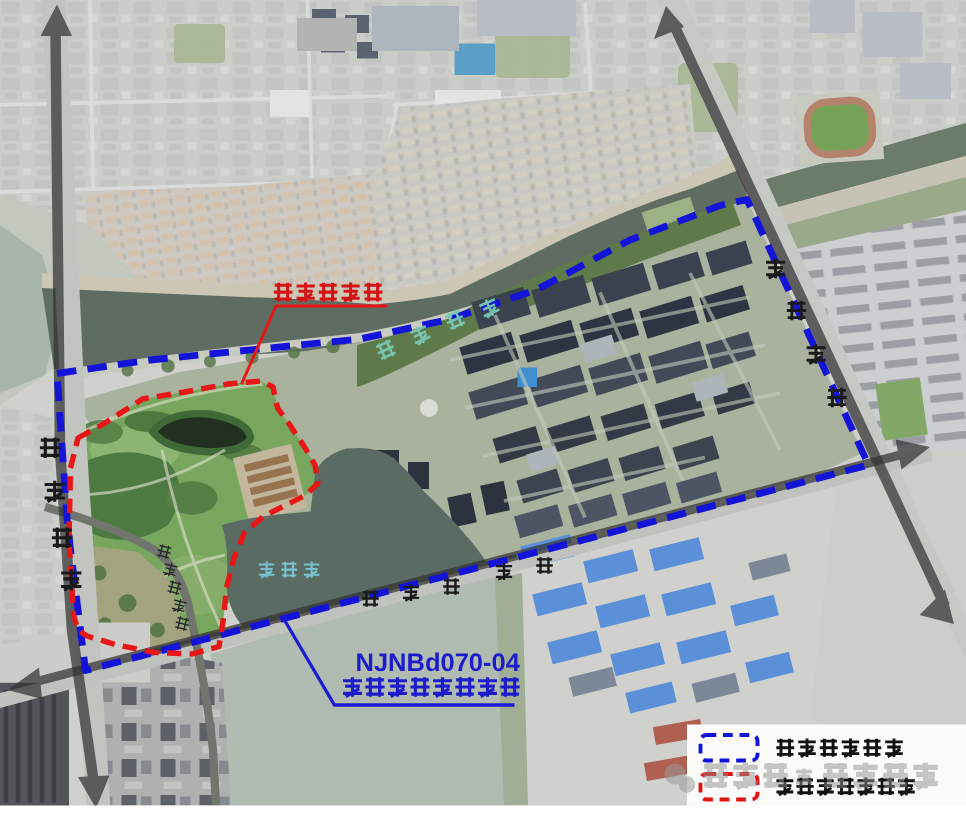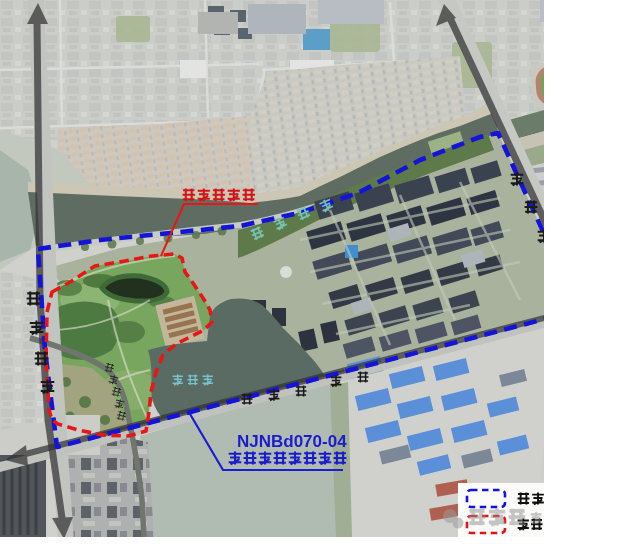--- a/index.html
+++ b/index.html
@@ -1,16 +1,16 @@
 <!DOCTYPE html>
 <html><head>
 <meta charset="utf-8">
 <style>
 html,body{margin:0;padding:0;background:#fff;font-family:"Liberation Sans",sans-serif;}
-#wrap{width:544px;height:544px;position:relative;overflow:hidden;}
+#wrap{width:644px;height:544px;position:relative;overflow:hidden;}
 </style>
 </head>
 <body>
 <div id="wrap">
 <svg width="644" height="544" viewBox="0 0 644 544" xmlns="http://www.w3.org/2000/svg">
 <defs>
 <pattern id="res" width="12" height="8" patternUnits="userSpaceOnUse" patternTransform="rotate(-8)">
  <rect width="12" height="8" fill="#cdc9c0"></rect>
  <rect x="1" y="1.5" width="7" height="4" fill="#d3c2ae"></rect>
  <rect x="9" y="3" width="2.5" height="4" fill="#bdbab2"></rect>

